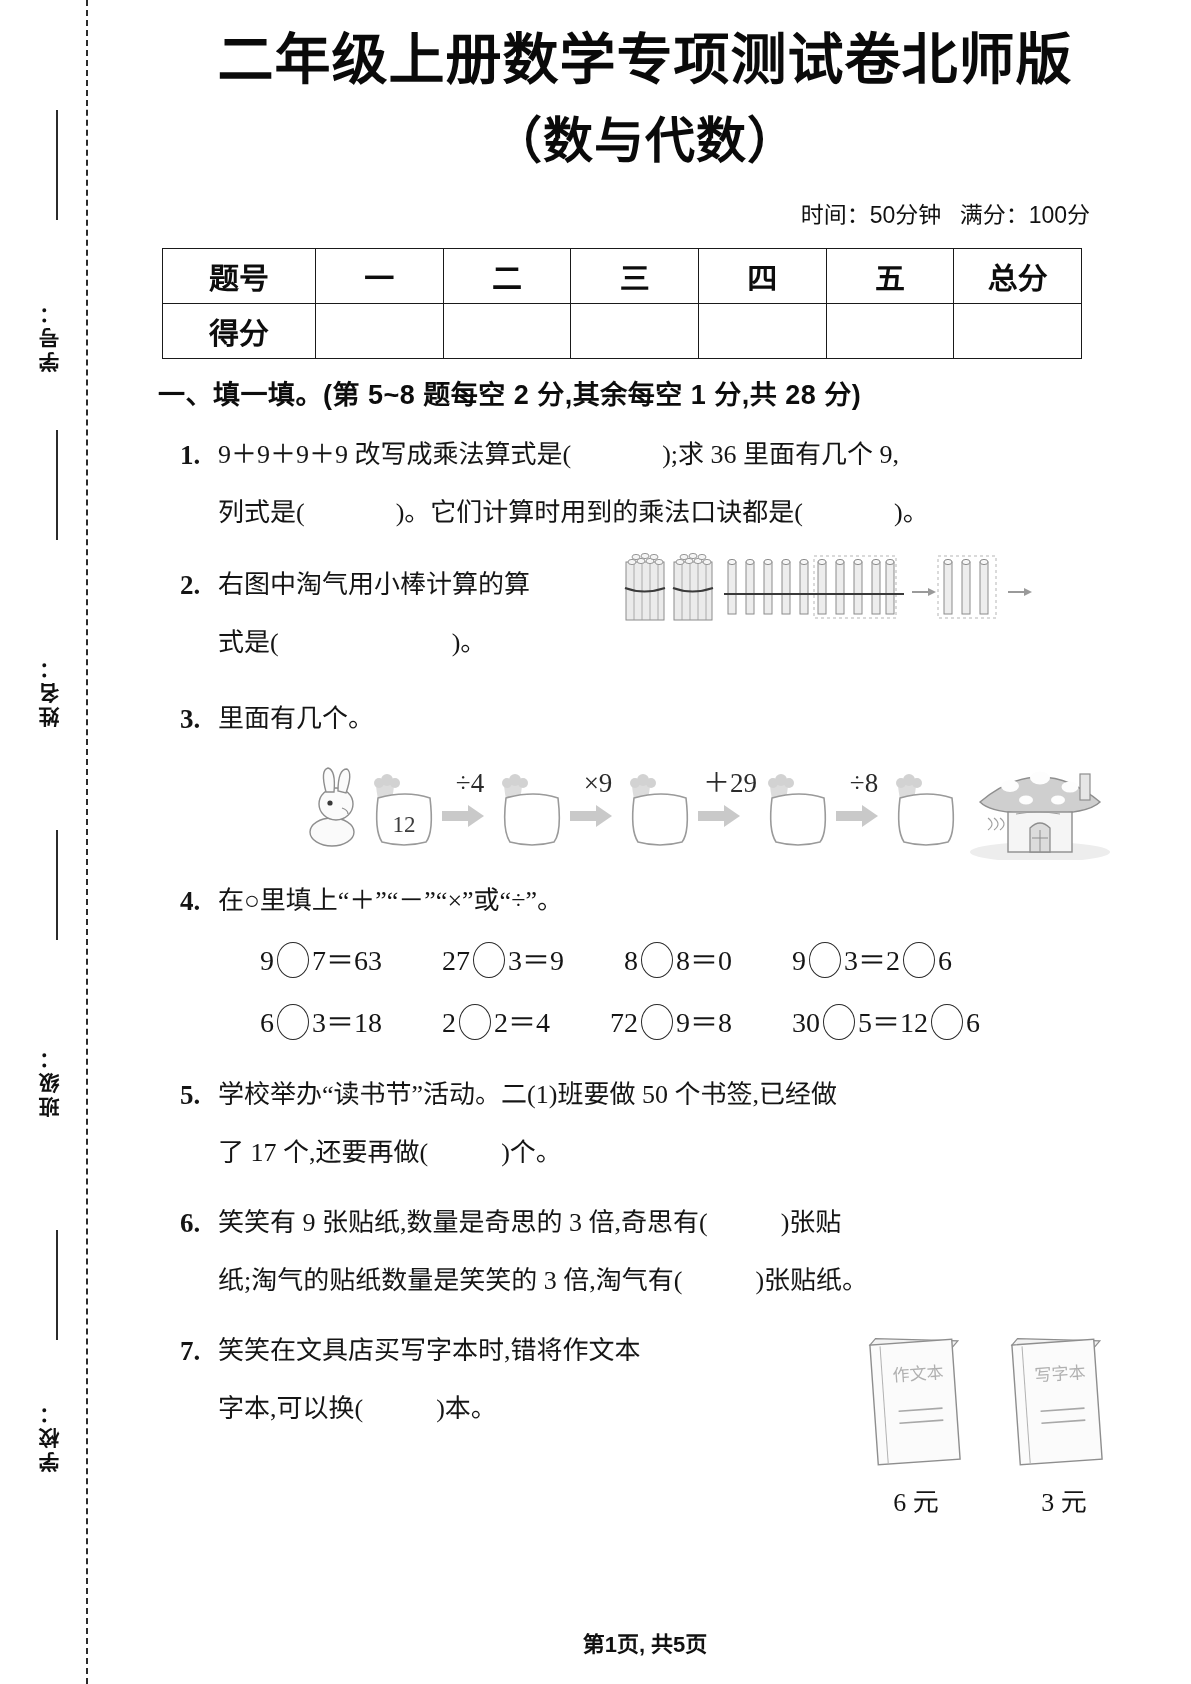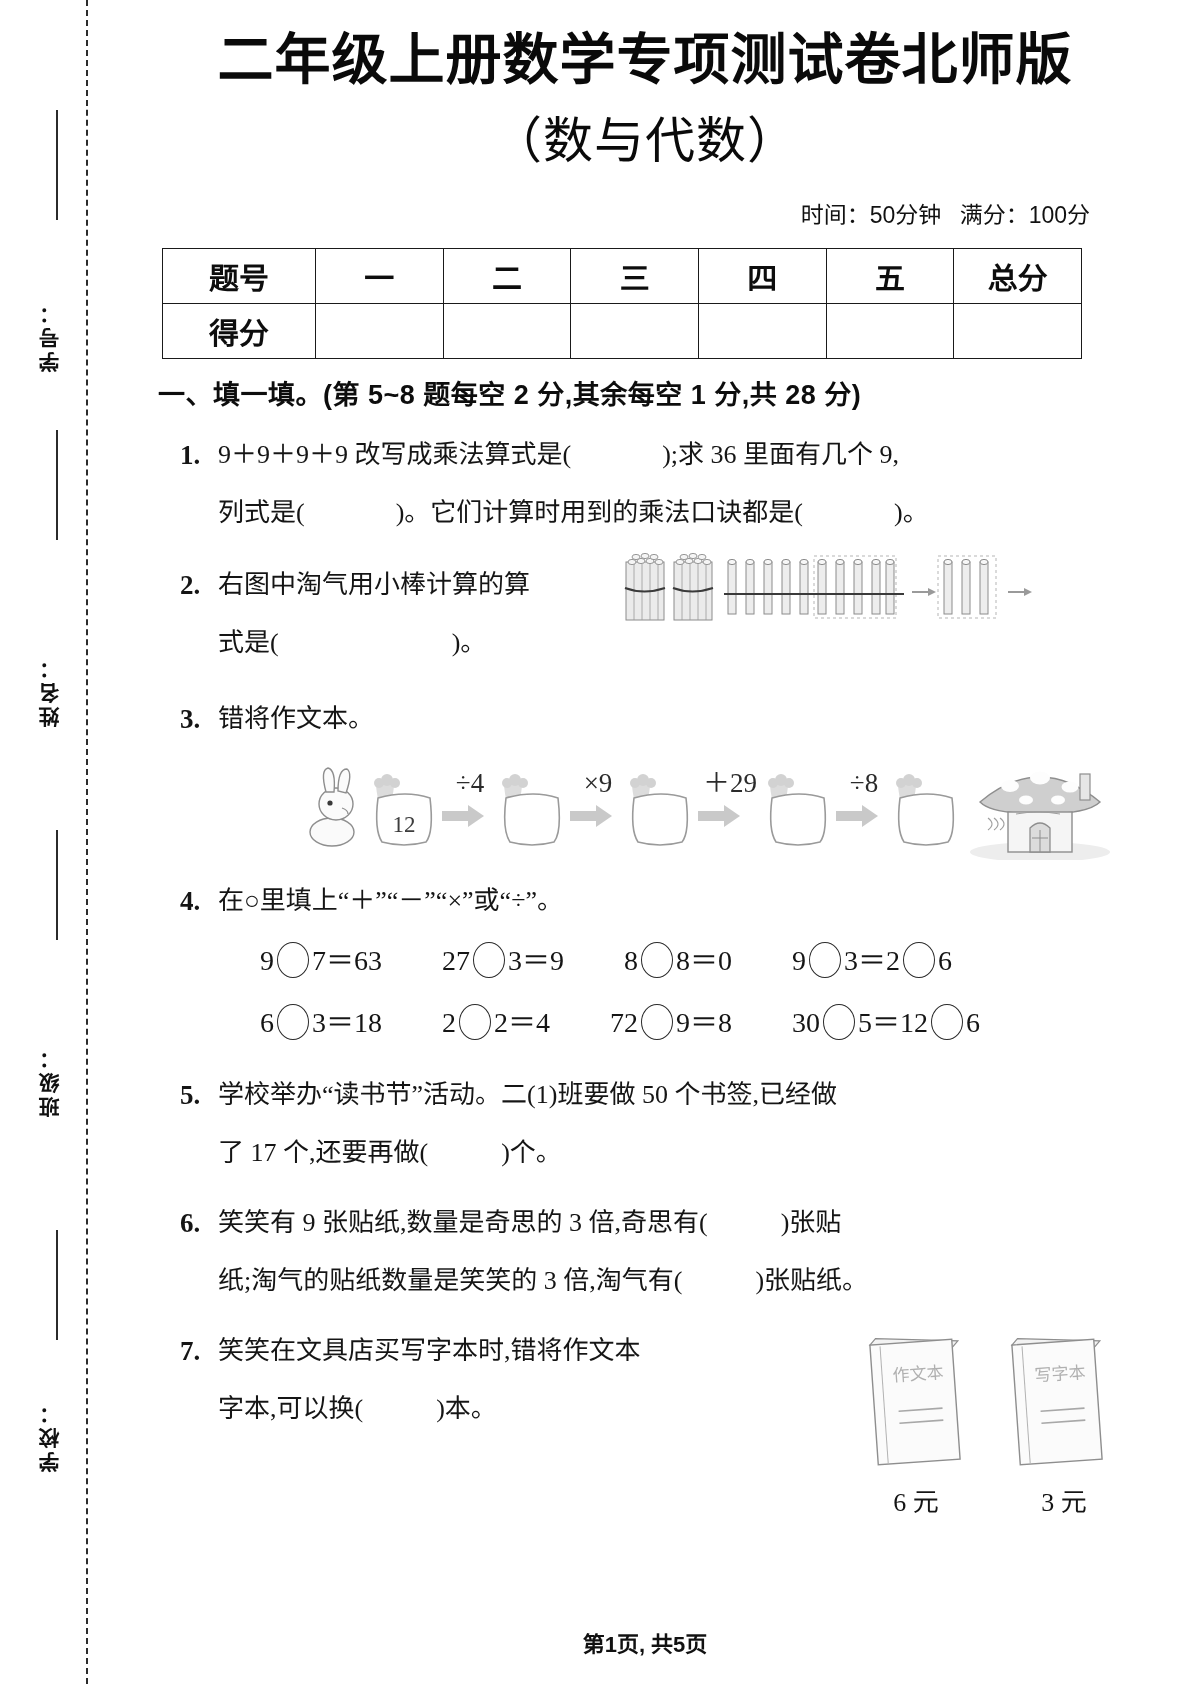--- a/index.html
+++ b/index.html
@@ -69,21 +69,21 @@
     font-weight: bold;
     font-size: 56px;
     letter-spacing: 1px;
     color: #0a0a0a;
     line-height: 1.22;
   }
   .title-sub {
     margin: 6px 0 0 0;
     text-align: center;
     font-family: "Liberation Sans", "DejaVu Sans", sans-serif;
-    font-weight: normal;
+    font-weight: bold;
     font-size: 50px;
     letter-spacing: 1px;
     color: #0a0a0a;
   }
 
   .meta-line {
     margin: 24px 60px 18px 0;
     text-align: right;
     font-family: "Liberation Sans", "DejaVu Sans", sans-serif;
     font-size: 23px;
@@ -364,21 +364,21 @@
             <line x1="0" y1="0" x2="16" y2="0" stroke="#9a9a9a" stroke-width="2"></line>
             <polygon points="16,-4 24,0 16,4" fill="#9a9a9a"></polygon>
           </g>
         </svg>
       </div>
     </div>
 
     <div class="q" style="margin-top:18px;">
       <span class="num">3.</span>
       <span class="line">
-        <span>错将作文本。</span>
+        <span>里面有几个。</span>
       </span>
       <div class="path-fig">
         <svg viewBox="0 0 830 108" width="830" height="108">
           <defs>
             <g id="arw">
               <rect x="0" y="-5" width="26" height="10" fill="#c9c9c9"></rect>
               <polygon points="26,-11 42,0 26,11" fill="#c9c9c9"></polygon>
             </g>
             <g id="carrot">
               <path d="M0 0 q9 -4 18 0 q-3 26 -9 30 q-6 -4 -9 -30 z" fill="#dcdcdc"></path>

